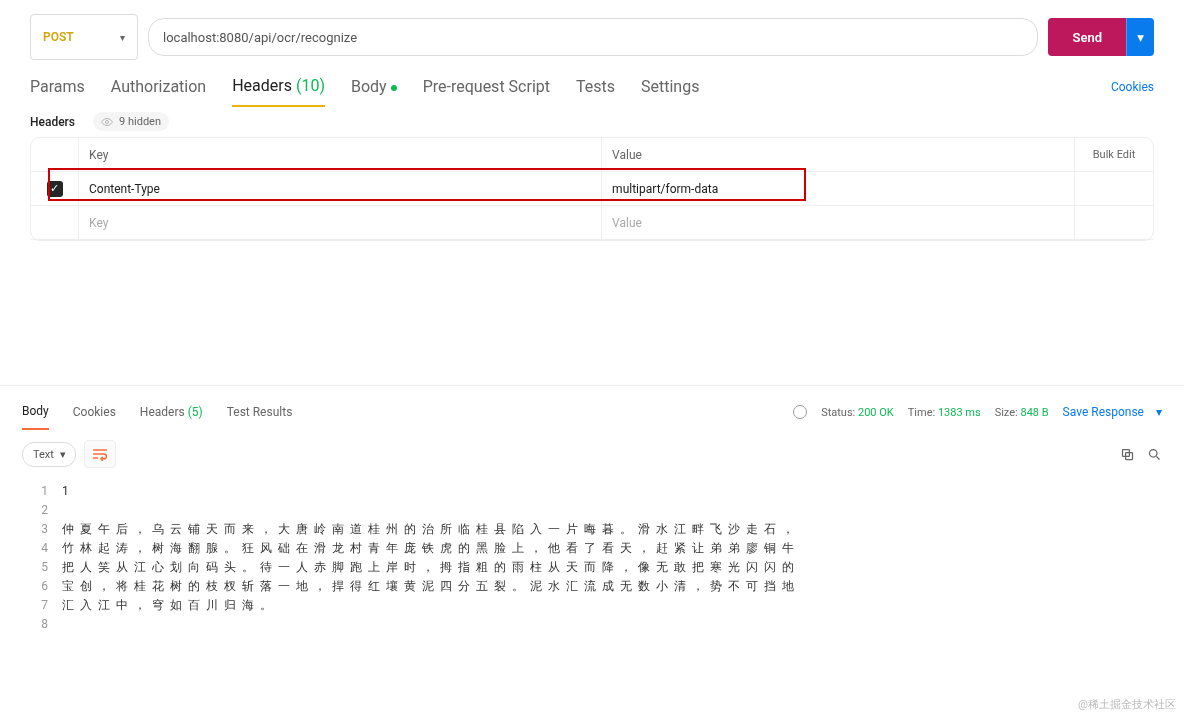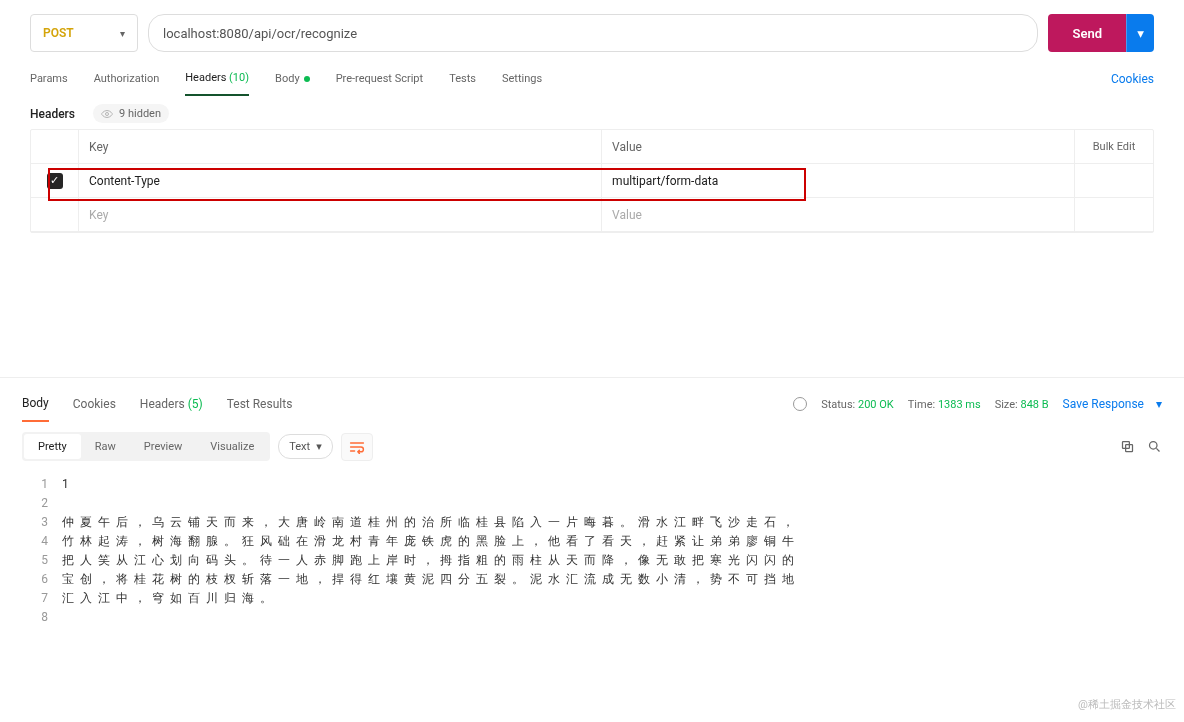--- a/index.html
+++ b/index.html
@@ -1,35 +1,35 @@
 <!DOCTYPE html>
 <html><head>
 <meta charset="utf-8">
 <style>
 *{box-sizing:border-box;margin:0;padding:0;font-family:-apple-system,BlinkMacSystemFont,"Segoe UI",Roboto,sans-serif}
 body{background:#fff;font-size:12px;color:#212121;width:1184px;height:722px;overflow:hidden;position:relative}
 .request-bar{display:flex;gap:10px;padding:14px 30px 8px 30px;align-items:center}
-.method-select{width:108px;height:38px;border:1px solid #ddd;border-radius:4px;display:flex;align-items:center;justify-content:space-between;padding:0 12px;background:#fff}
+.method-select{width:108px;height:46px;border:1px solid #ddd;border-radius:4px;display:flex;align-items:center;justify-content:space-between;padding:0 12px;background:#fff}
 .method-txt{color:#d4a40a;font-weight:600;font-size:12px}
 .chev{color:#666;font-size:10px}
 .url-input{flex:1;height:38px;border:1px solid #ddd;border-radius:16px;padding:0 14px;font-size:13px;color:#555;outline:none}
 .send-group{display:flex}
 .send-btn{height:38px;background:#be185d;color:#fff;border:none;border-radius:4px 0 0 4px;padding:0 24px;font-size:13px;font-weight:600;cursor:pointer}
 .send-chev{height:38px;width:28px;background:#097bed;border:none;border-left:1px solid rgba(255,255,255,.25);border-radius:0 4px 4px 0;color:#fff;display:flex;align-items:center;justify-content:center;cursor:pointer}
 .tabs-row{display:flex;align-items:center;padding:0 30px;height:38px;border-bottom:1px solid transparent}
-.tab{padding:10px 0;margin-right:26px;font-size:11px;color:#666;cursor:pointer}
-.tab.active{color:#212121;border-bottom:2px solid #14532d}
+.tab{padding:10px 0;margin-right:26px;font-size:16px;color:#666;cursor:pointer}
+.tab.active{color:#212121;border-bottom:2px solid #eab308}
 .tab .count{color:#0cbb52}
 .tab .dot{display:inline-block;width:6px;height:6px;background:#0cbb52;border-radius:50%;margin-left:4px;vertical-align:middle}
 .cookies-link{margin-left:auto;color:#097bed;font-size:12px;cursor:pointer}
 .sub-head{display:flex;align-items:center;padding:6px 30px;gap:18px}
 .sub-head .title{font-size:12px;color:#212121;font-weight:500}
 .hidden-pill{display:flex;align-items:center;gap:6px;color:#666;font-size:11px;background:#f5f5f5;padding:3px 8px;border-radius:10px}
 .eye{width:12px;height:12px;opacity:.6}
-.table{margin:0 30px;border:1px solid #eee;border-radius:2px}
+.table{margin:0 30px;border:1px solid #eee;border-radius:10px}
 .trh{display:flex;border-bottom:1px solid #eee;height:34px;align-items:center}
 .tr{display:flex;height:34px;align-items:center;border-bottom:1px solid #eee}
 .col-chk{width:48px;display:flex;align-items:center;justify-content:center;border-right:1px solid #eee;height:100%}
 .col-key{flex:1;padding:0 10px;border-right:1px solid #eee;height:100%;display:flex;align-items:center;color:#212121}
 .col-val{flex:0.9;padding:0 10px;border-right:1px solid #eee;height:100%;display:flex;align-items:center;color:#212121}
 .col-bulk{width:78px;display:flex;align-items:center;justify-content:center;color:#666;font-size:11px;height:100%;cursor:pointer}
 .th{color:#666;font-size:12px}
 .placeholder{color:#aaa}
 .checkbox-on{width:16px;height:16px;background:#262626;border-radius:3px;display:flex;align-items:center;justify-content:center;color:#fff;font-size:11px}
 .highlight-wrap{position:absolute;left:48px;top:168px;width:758px;height:33px;border:2px solid #c00;z-index:5;pointer-events:none}
@@ -140,26 +140,20 @@
     <span><span>Time:</span> <span class="val">1383 ms</span></span>
     <span><span>Size:</span> <span class="val">848 B</span></span>
     <span class="save-resp">
         <span>Save Response</span> 
         <span>▾</span>
       </span>
   </div>
 </div>
 
 <div class="view-row">
-  <div class="view-tabs">
-    <div class="vtab active">Pretty</div>
-    <div class="vtab">Raw</div>
-    <div class="vtab">Preview</div>
-    <div class="vtab">Visualize</div>
-  </div>
   <div class="lang-sel">
     <span>Text</span>
     <span>▾</span>
   </div>
   <div class="wrap-btn">
     <svg width="16" height="14" viewBox="0 0 20 16">
         <path d="M2 3h16M2 8h13a3 3 0 010 6h-4m0 0l2-2m-2 2l2 2M2 13h5" stroke="#ff6c37" stroke-width="1.8" fill="none" stroke-linecap="round"></path>
       </svg>
   </div>
   <div class="tool-icons">

